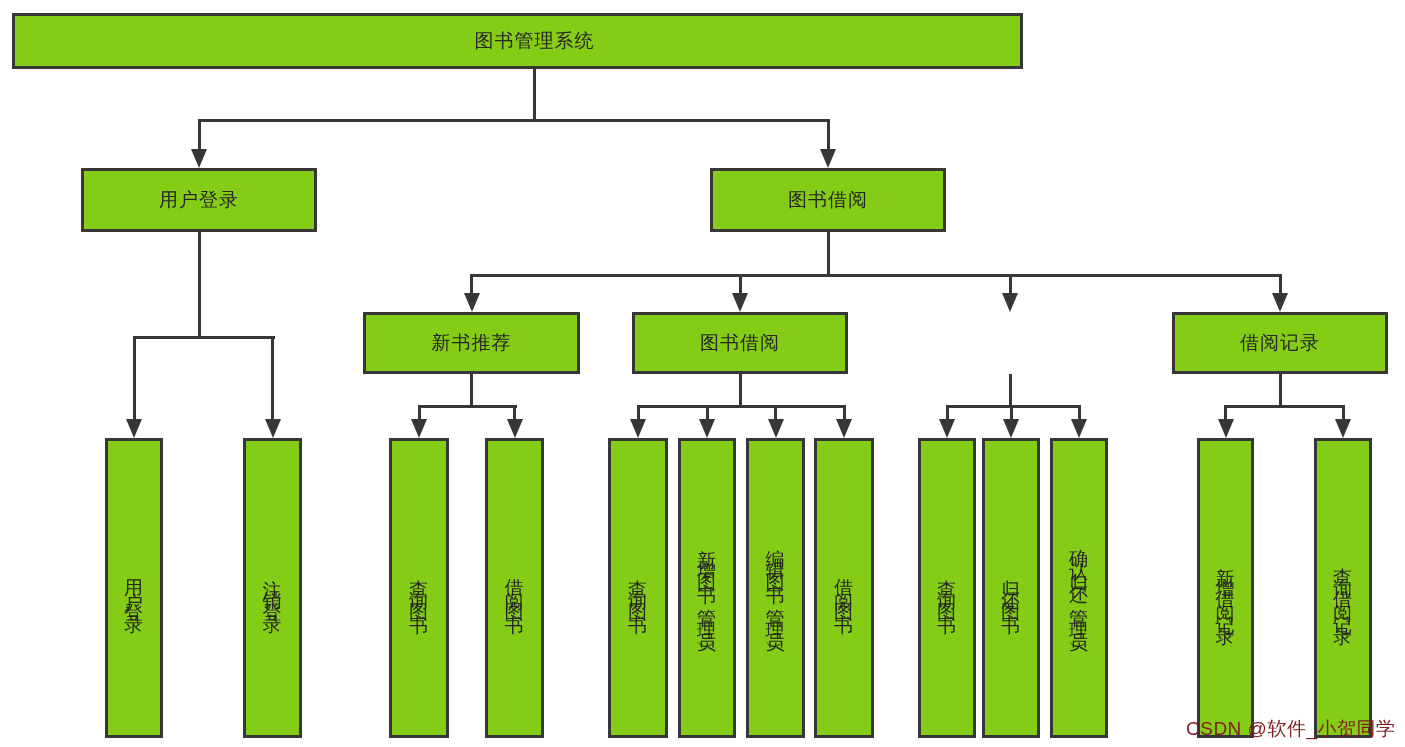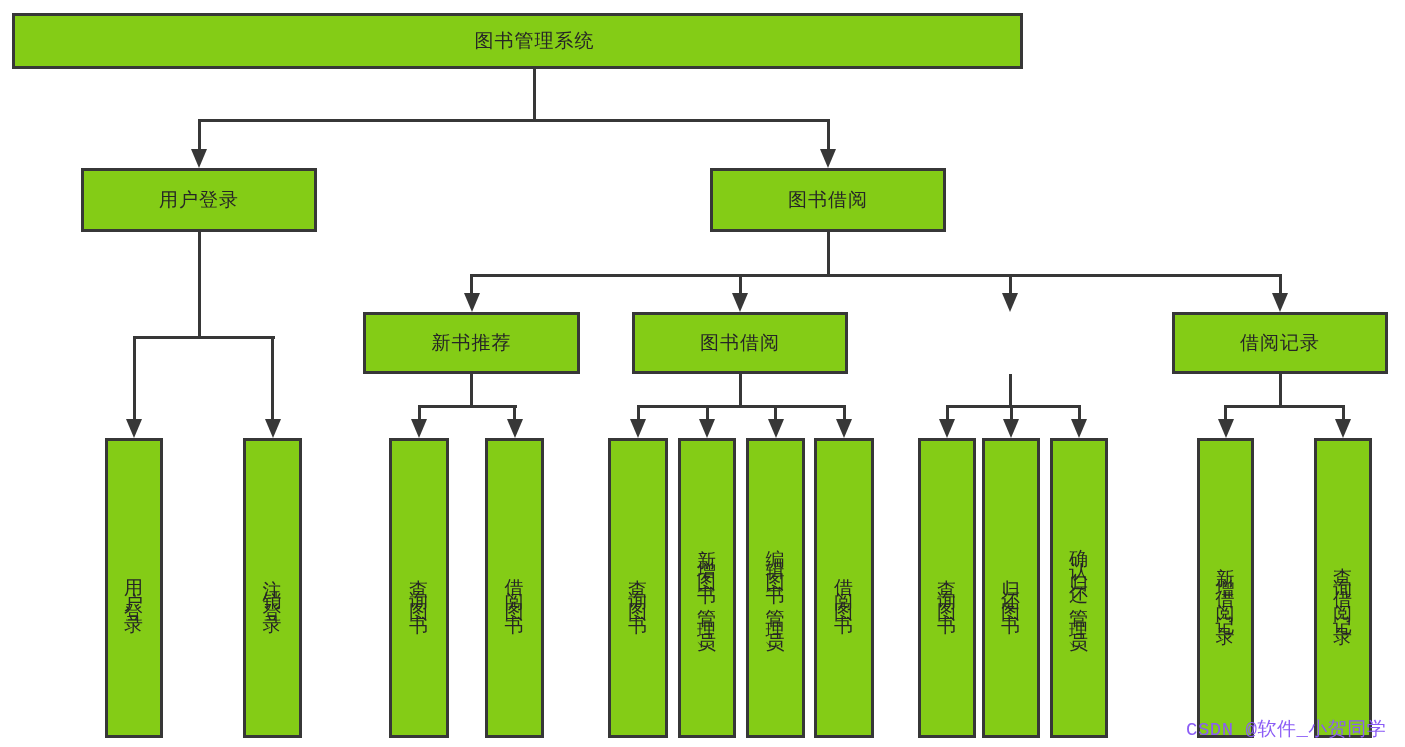--- a/index.html
+++ b/index.html
@@ -40,25 +40,24 @@
   .ah{
     position:absolute;width:0;height:0;
     border-left:8px solid transparent;
     border-right:8px solid transparent;
     border-top:19px solid var(--line);
   }
   .watermark{
     position:absolute;
     left:1186px;top:716px;
     font-size:19px;
-    color:#8b5cf6;
+    color:#7f1d1d;
     letter-spacing:0.5px;
     z-index:5;
     white-space:nowrap;
-    font-family:Liberation Mono, monospace;
   }
   .shift-title{position:relative;left:17px;}
 </style>
 </head>
 <body>
 
 <div id="canvas">
 
   <div class="node" style="left:12px;top:13px;width:1011px;height:56px">
     <span class="lbl shift-title">图书管理系统</span>

